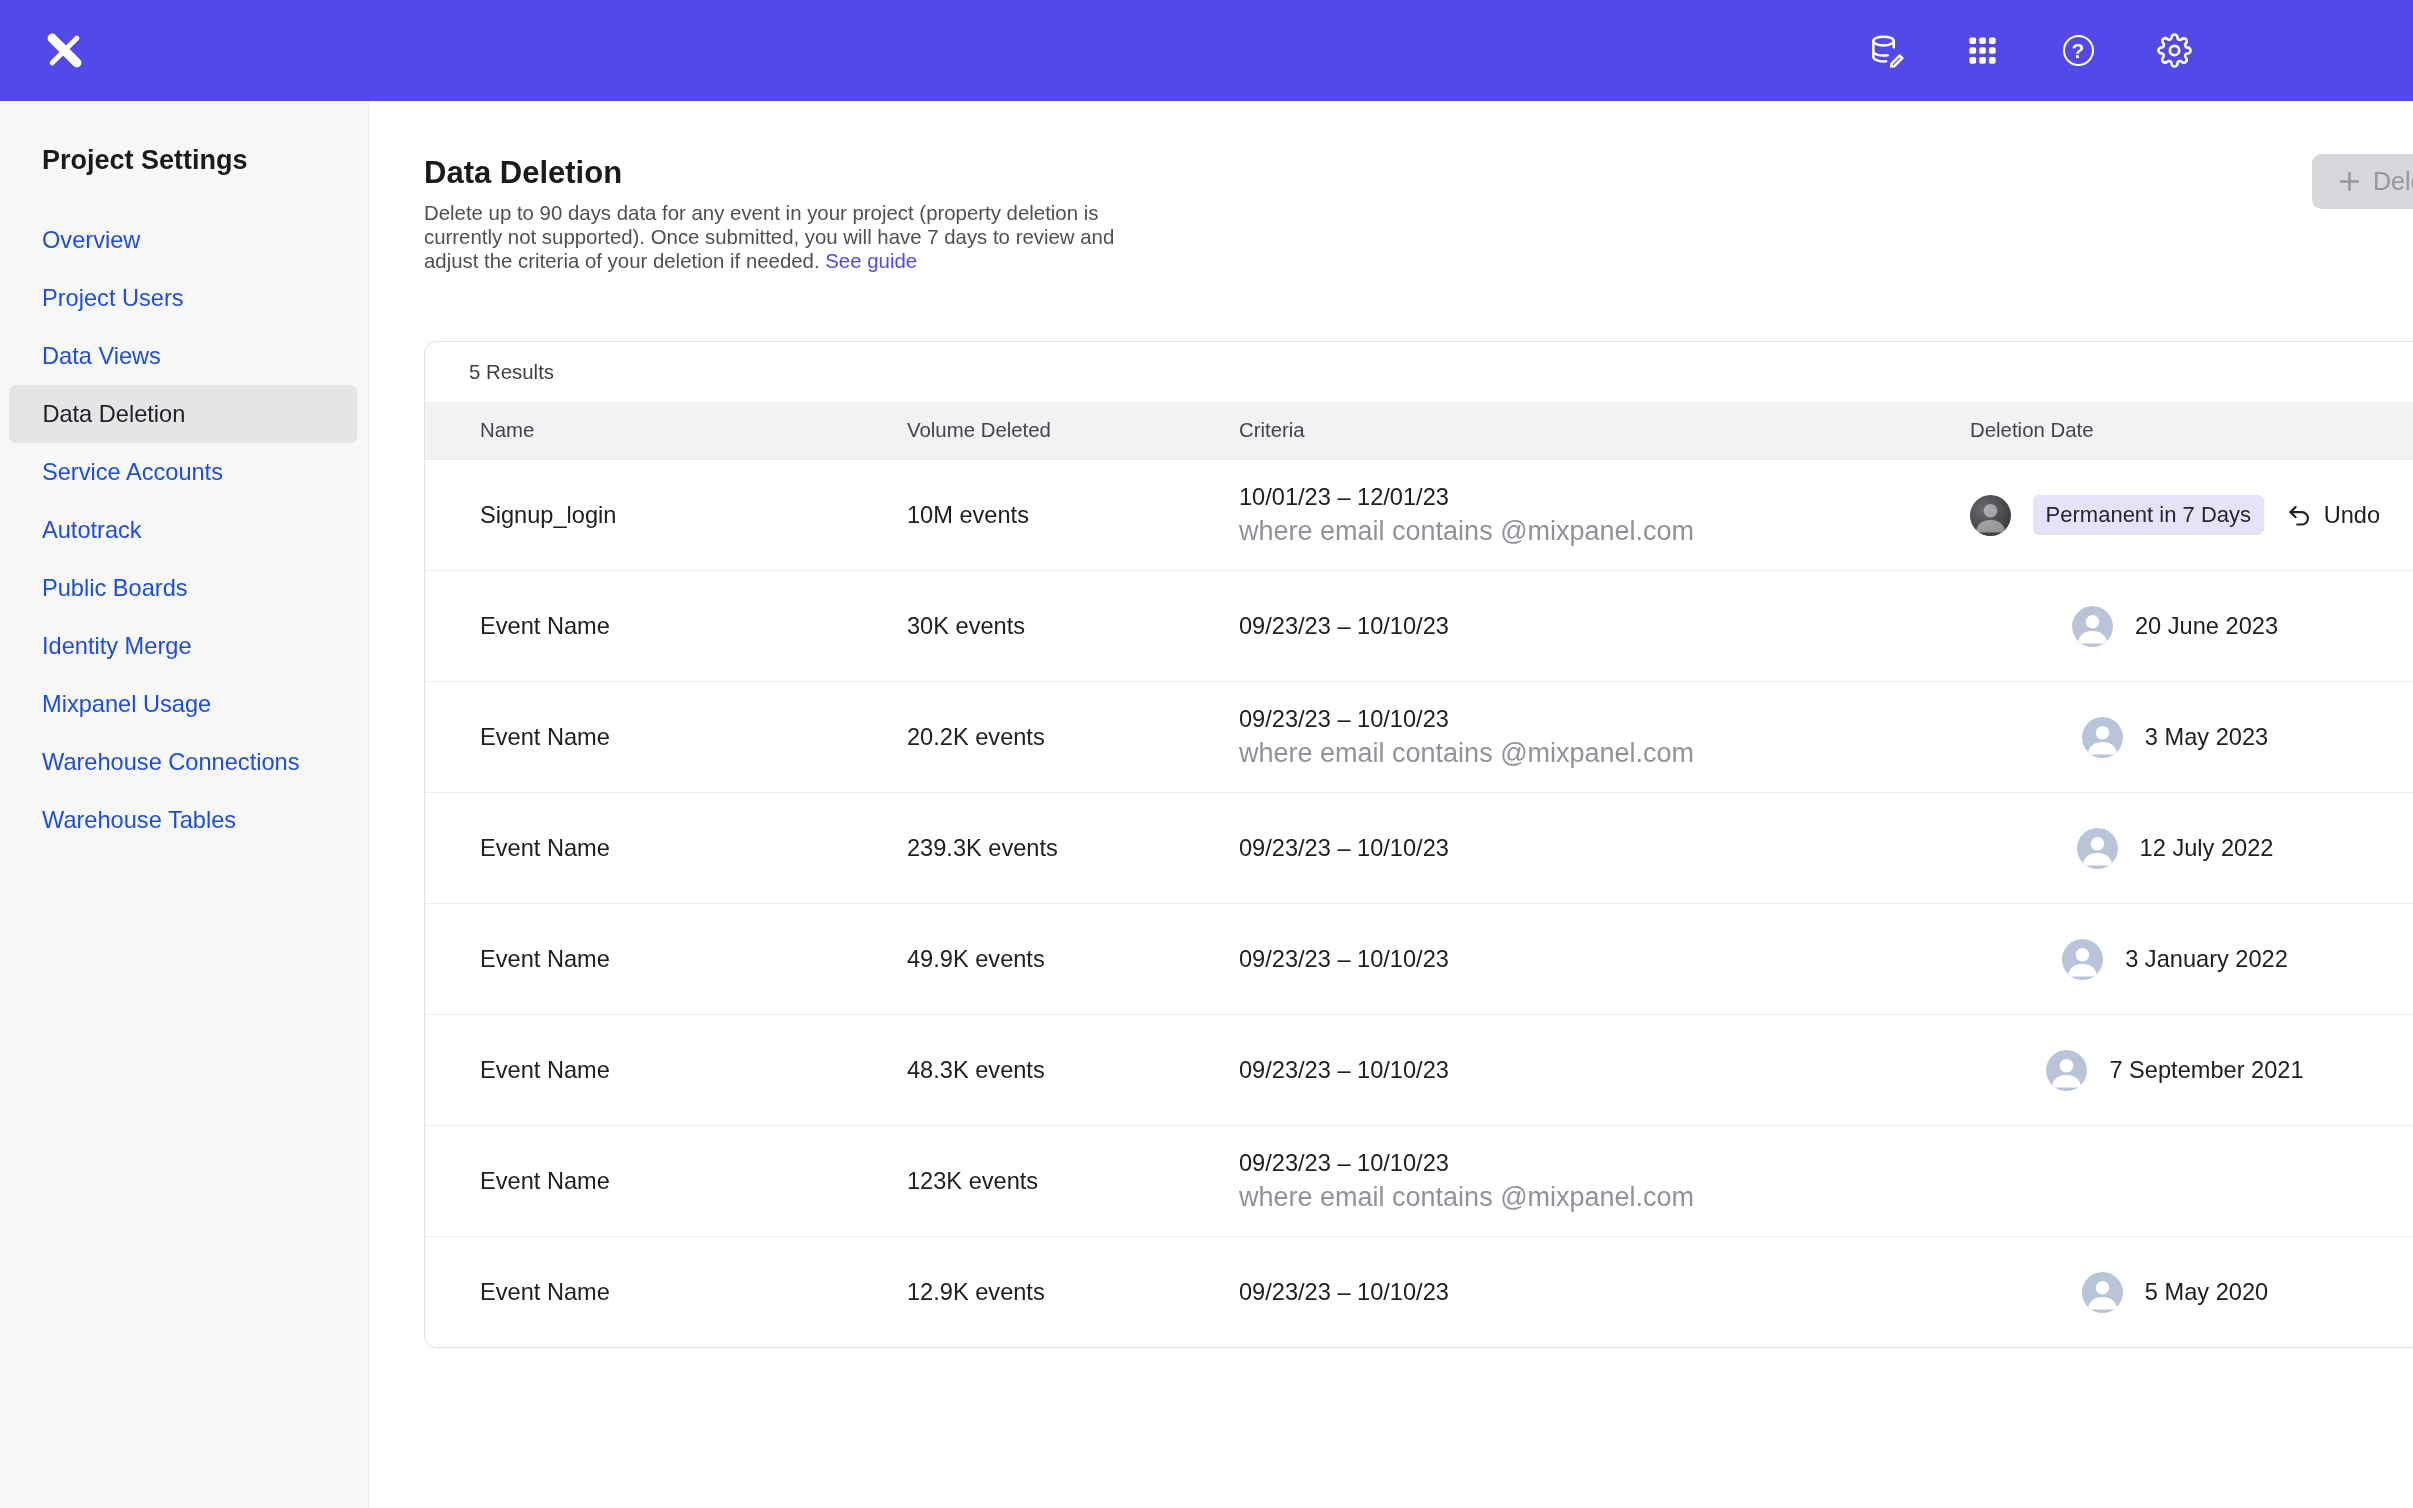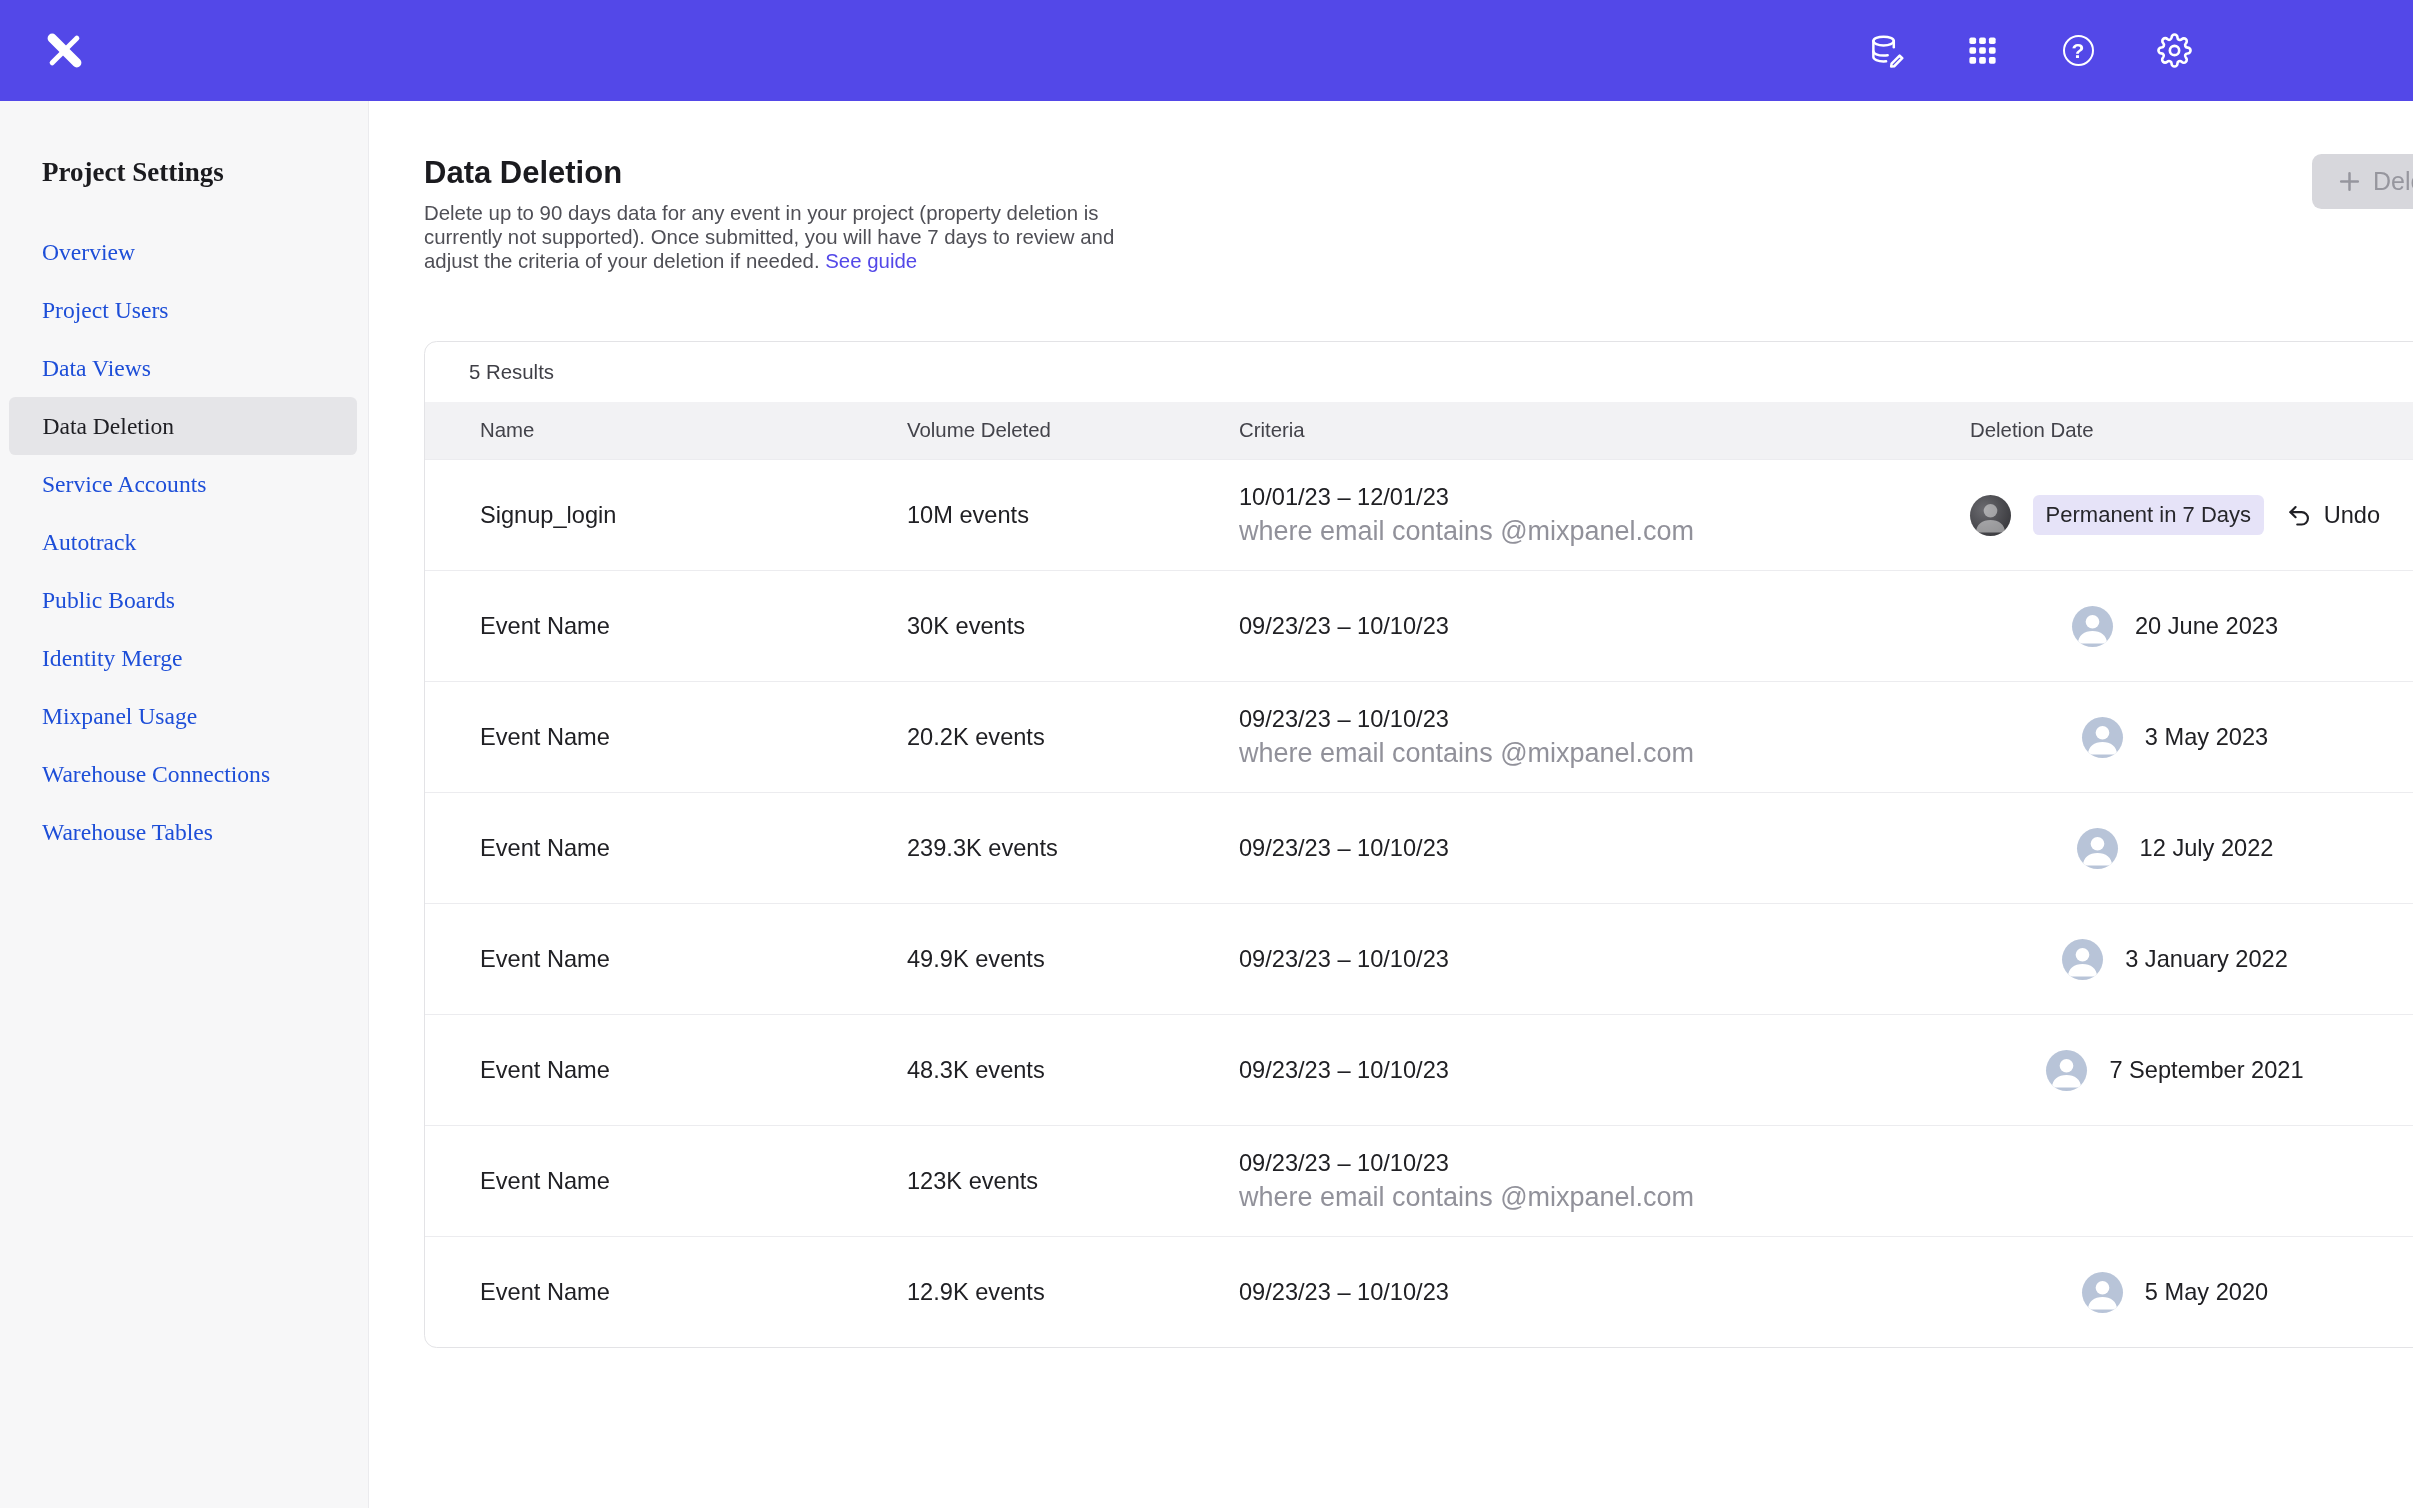--- a/index.html
+++ b/index.html
@@ -35,23 +35,22 @@
   }
 
   
   .shell { display: flex; height: 1408px; }
 
   
   .sidebar {
     width: 369px;
     background: #f7f7f8;
     border-right: 0.8px solid #ebebee;
-    padding-top: 56px;
+    padding-top: 44px;
     flex: none;
-    font-family: Liberation Serif, serif;
   }
   .sidebar-title {
     font-size: 27px; font-weight: 700; color: #1b1b1f;
     padding-left: 42px; margin-bottom: 35px;
   }
   .nav-item {
     height: 58px;
     display: flex; align-items: center;
     padding-left: 42px;
     margin: 0 11px 0 0;

